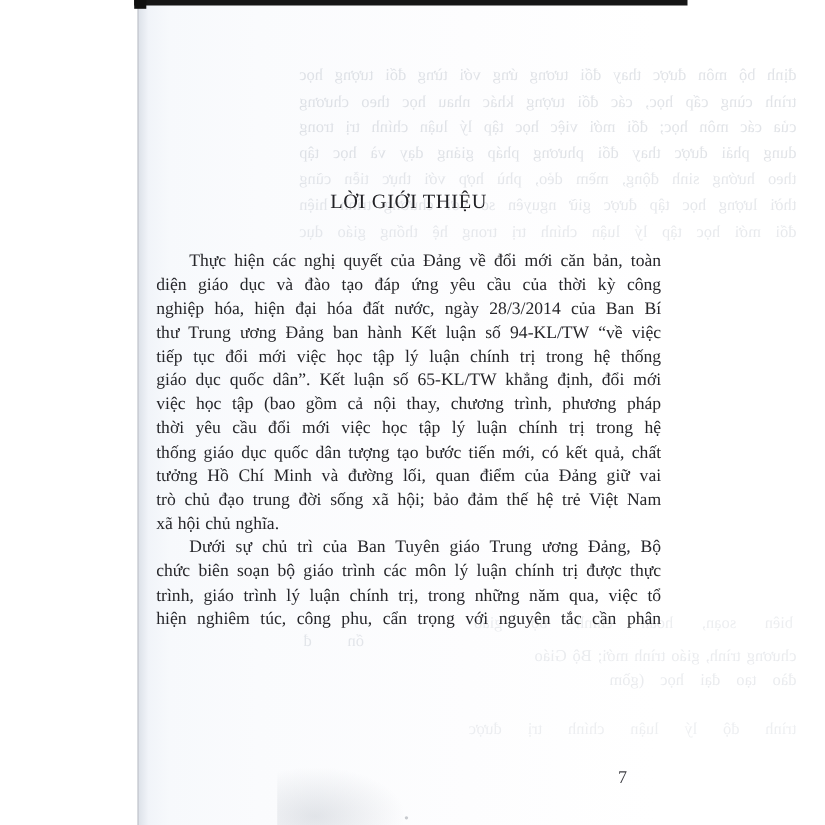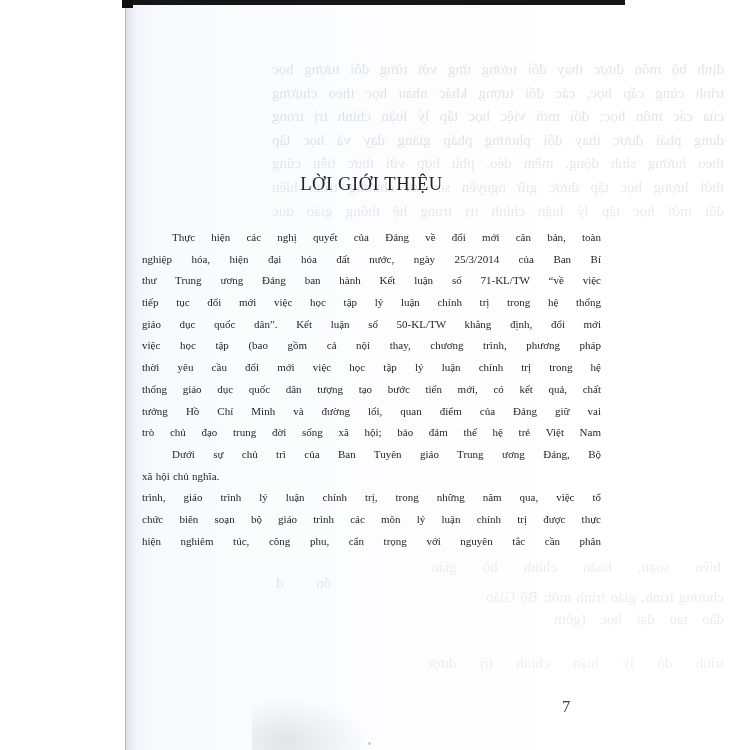--- a/index.html
+++ b/index.html
@@ -37,21 +37,21 @@
   .g10{left:428px;top:608px;width:170px;opacity:.18;}
   .g11{left:300px;top:652px;width:298px;opacity:.15;}
   .g12{left:305px;top:556px;width:290px;opacity:.16;}
   
   .title{
     position:absolute;left:142px;top:158px;width:459px;height:28px;
     text-align:center;font-weight:normal;font-size:18.5px;letter-spacing:.6px;color:#222226;margin-top:16px;
   }
   
   .textblock{
-    position:absolute;left:142px;top:227px;width:459px;color:#26262a;font-size:11px;
+    position:absolute;left:142px;top:227px;width:459px;color:#26262a;font-size:16px;
   }
   .tline{
     line-height:21.7px;height:21.7px;overflow:hidden;
     text-align:justify;text-align-last:justify;word-spacing:.5px;
   }
   .tline.first{text-indent:30px;}
   .tline.lastline{text-align-last:left;}
   .pagenum{
     position:absolute;left:540px;top:697px;width:52px;height:22px;
     text-align:center;font-size:16.5px;color:#3c3c42;
@@ -87,30 +87,31 @@
   <div class="smudge"></div>
   <div class="speck"></div>
 </div>
 
 <div class="topbar"></div>
 
 <h1 class="title">LỜI GIỚI THIỆU</h1>
 
 <div class="textblock">
   <div class="tline first">Thực hiện các nghị quyết của Đảng về đổi mới căn bản, toàn</div>
-  <div class="tline">nghiệp hóa, hiện đại hóa đất nước, ngày 25/3/2014 của Ban Bí</div>
-  <div class="tline">thư Trung ương Đảng ban hành Kết luận số 71-KL/TW “về việc</div>
+  <div class="tline">diện giáo dục và đào tạo đáp ứng yêu cầu của thời kỳ công</div>
+  <div class="tline">nghiệp hóa, hiện đại hóa đất nước, ngày 28/3/2014 của Ban Bí</div>
+  <div class="tline">thư Trung ương Đảng ban hành Kết luận số 94-KL/TW “về việc</div>
   <div class="tline">tiếp tục đổi mới việc học tập lý luận chính trị trong hệ thống</div>
-  <div class="tline">giáo dục quốc dân”. Kết luận số 50-KL/TW khẳng định, đổi mới</div>
+  <div class="tline">giáo dục quốc dân”. Kết luận số 65-KL/TW khẳng định, đổi mới</div>
   <div class="tline">việc học tập (bao gồm cả nội thay, chương trình, phương pháp</div>
   <div class="tline">thời yêu cầu đổi mới việc học tập lý luận chính trị trong hệ</div>
   <div class="tline">thống giáo dục quốc dân tượng tạo bước tiến mới, có kết quả, chất</div>
   <div class="tline">tưởng Hồ Chí Minh và đường lối, quan điểm của Đảng giữ vai</div>
   <div class="tline">trò chủ đạo trung đời sống xã hội; bảo đảm thế hệ trẻ Việt Nam</div>
+  <div class="tline lastline">xã hội chủ nghĩa.</div>
+
   <div class="tline first">Dưới sự chủ trì của Ban Tuyên giáo Trung ương Đảng, Bộ</div>
-
-  <div class="tline lastline">xã hội chủ nghĩa.</div>
+  <div class="tline">chức biên soạn bộ giáo trình các môn lý luận chính trị được thực</div>
   <div class="tline">trình, giáo trình lý luận chính trị, trong những năm qua, việc tổ</div>
-  <div class="tline">chức biên soạn bộ giáo trình các môn lý luận chính trị được thực</div>
   <div class="tline">hiện nghiêm túc, công phu, cẩn trọng với nguyên tắc cần phân</div>
 </div>
 
 <div class="pagenum">7</div>
 
 </body></html>

